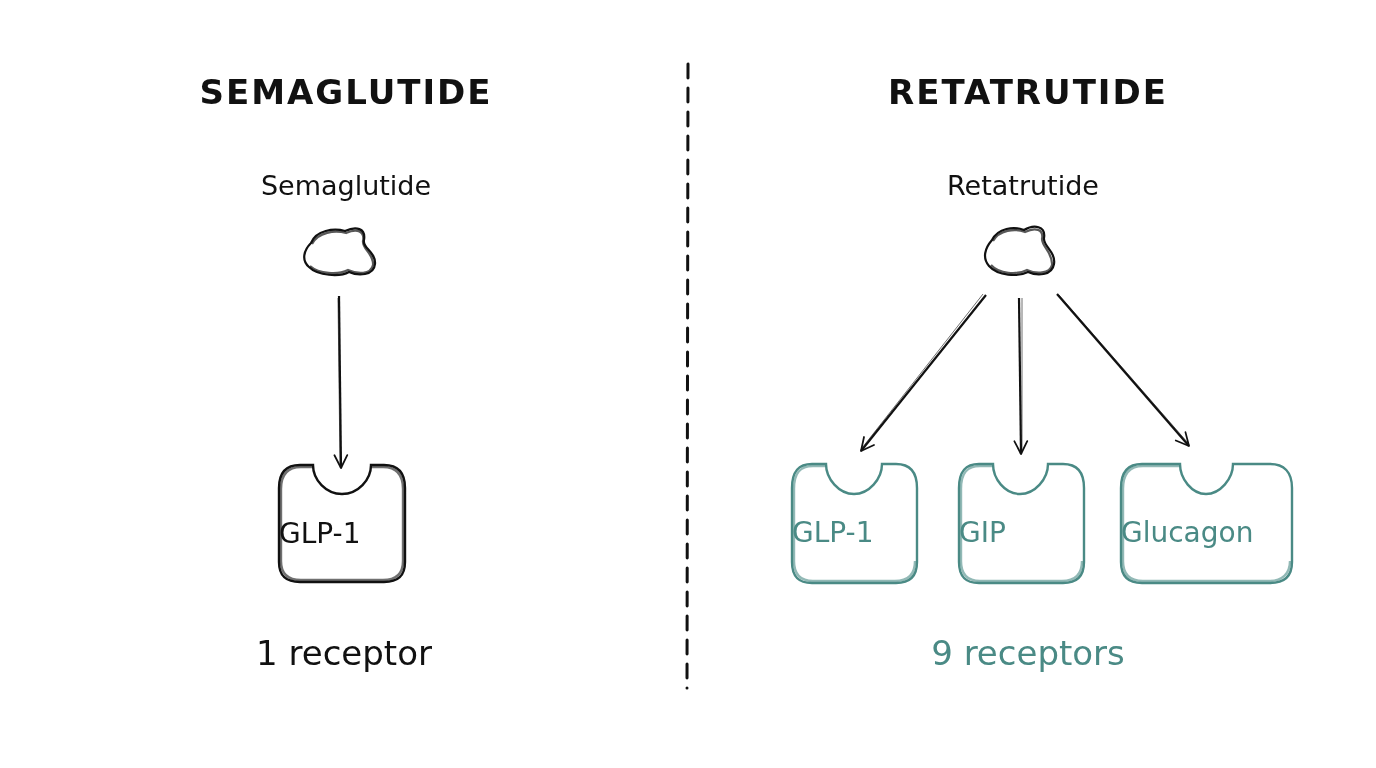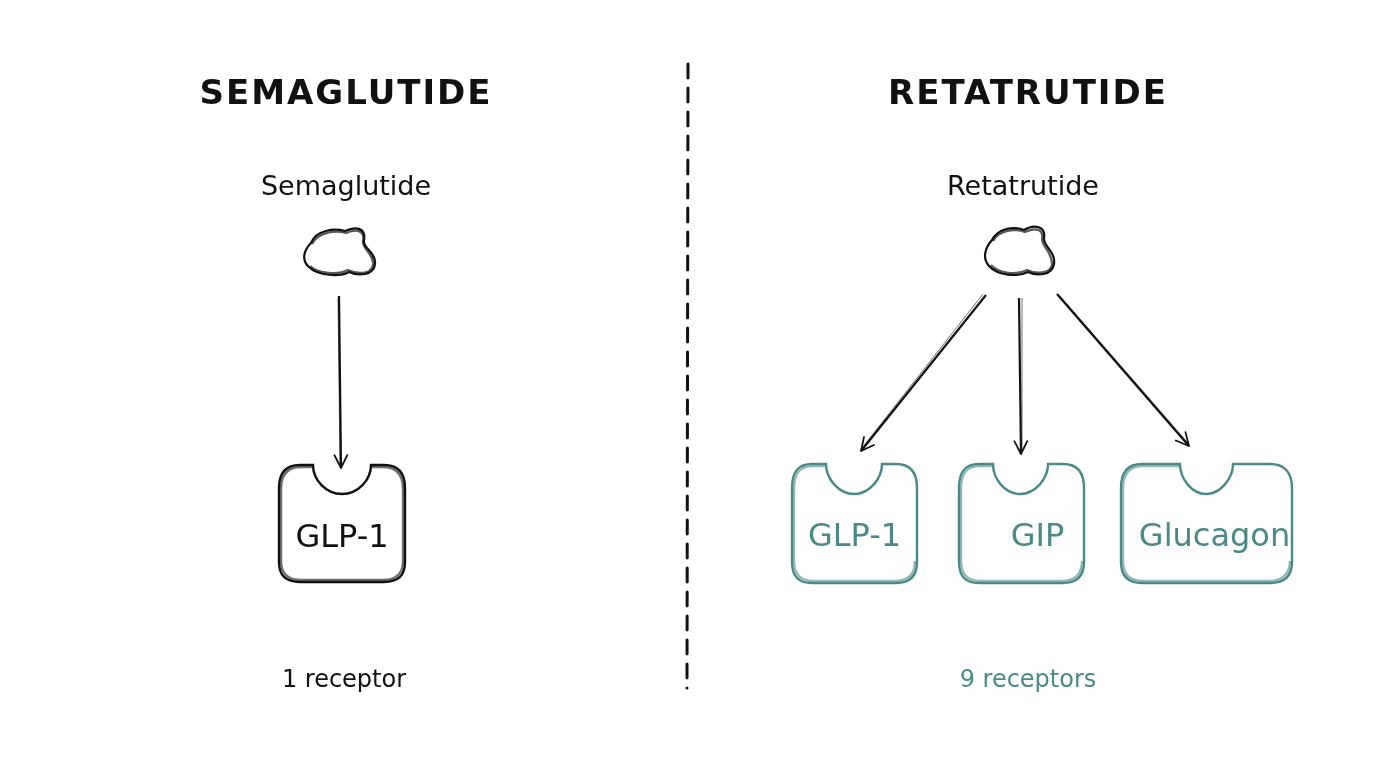--- a/index.html
+++ b/index.html
@@ -2,22 +2,22 @@
 <html><head>
 <meta charset="utf-8">
 <style>
   html, body { margin: 0; padding: 0; background: #ffffff; }
   body { width: 1376px; height: 768px; position: relative; overflow: hidden;
          font-family: "DejaVu Sans", sans-serif; color: #111111; }
   .abs { position: absolute; }
   .title { font-family: "DejaVu Sans", sans-serif; font-weight: bold; font-size: 34px;
            letter-spacing: 2px; text-align: center; color: #111; }
   .drug { font-family: "DejaVu Sans", sans-serif; font-size: 27px; text-align: center; color: #111; }
-  .count { font-family: "DejaVu Sans", sans-serif; font-size: 24px; text-align: center; margin-top: 32px; }
-  .rlabel { font-family: "DejaVu Sans", sans-serif; font-size: 32px; text-align: center;
+  .count { font-family: "DejaVu Sans", sans-serif; font-size: 34px; text-align: center; }
+  .rlabel { font-family: "DejaVu Sans", sans-serif; font-size: 28px; 
             position: absolute; left: 0; right: 0; top: 52px; }
   svg.full { position: absolute; left: 0; top: 0; }
 </style>
 </head>
 <body>
 
 <svg class="full" width="1376" height="768" viewBox="0 0 1376 768">
   <defs>
     <marker id="arrowBlack" viewBox="0 0 20 20" refX="18" refY="10" markerWidth="16" markerHeight="16" orient="auto-start-reverse" markerUnits="userSpaceOnUse">
       <path d="M2,2 L18,10 L2,18" fill="none" stroke="#111" stroke-width="2.2" stroke-linecap="round" stroke-linejoin="round"></path>
@@ -83,20 +83,20 @@
 </div>
 
 <div>
   <div class="abs title" style="left:828px; width:400px; top:72px;">RETATRUTIDE</div>
   <div class="abs drug" style="left:873px; width:300px; top:170px;">Retatrutide</div>
 
   <div class="abs" style="left:792px; top:464px; width:125px; height:119px;">
     <div class="rlabel" style="color:#4a8a85;">GLP-1</div>
   </div>
   <div class="abs" style="left:959px; top:464px; width:125px; height:119px;">
-    <div class="rlabel" style="color:#4a8a85;padding-left:32px;">GIP</div>
+    <div class="rlabel" style="color:#4a8a85;">GIP</div>
   </div>
   <div class="abs" style="left:1121px; top:464px; width:187px; height:119px;">
     <div class="rlabel" style="color:#4a8a85;">Glucagon</div>
   </div>
 
   <div class="abs count" style="left:878px; width:300px; top:633px; color:#4a8a85;">9 receptors</div>
 </div>
 
 </body></html>

